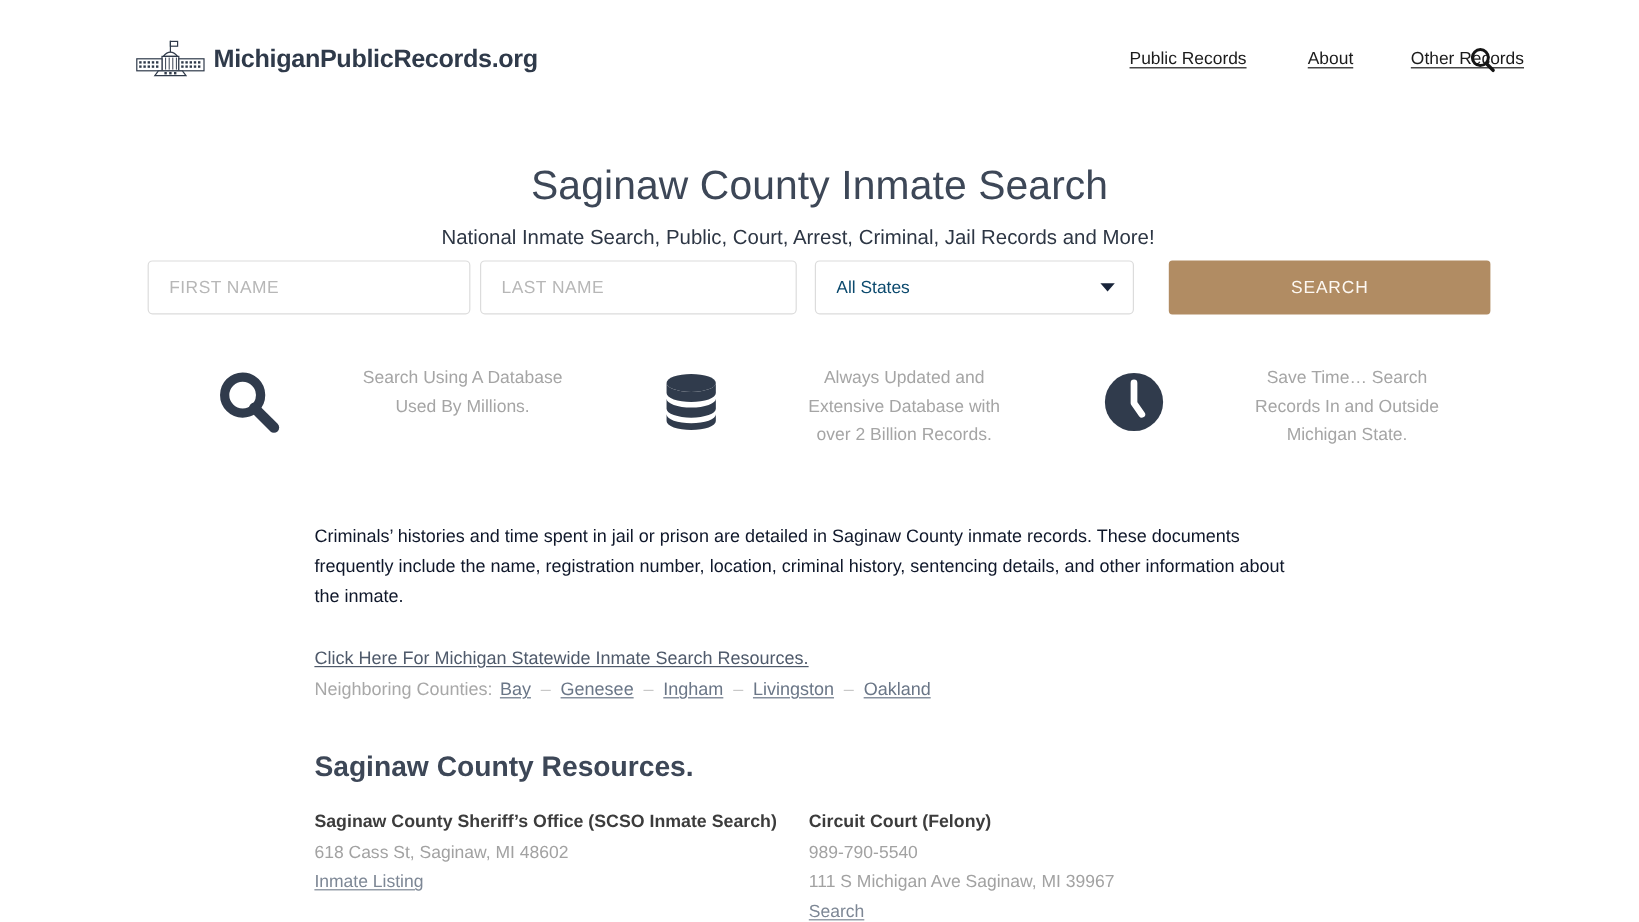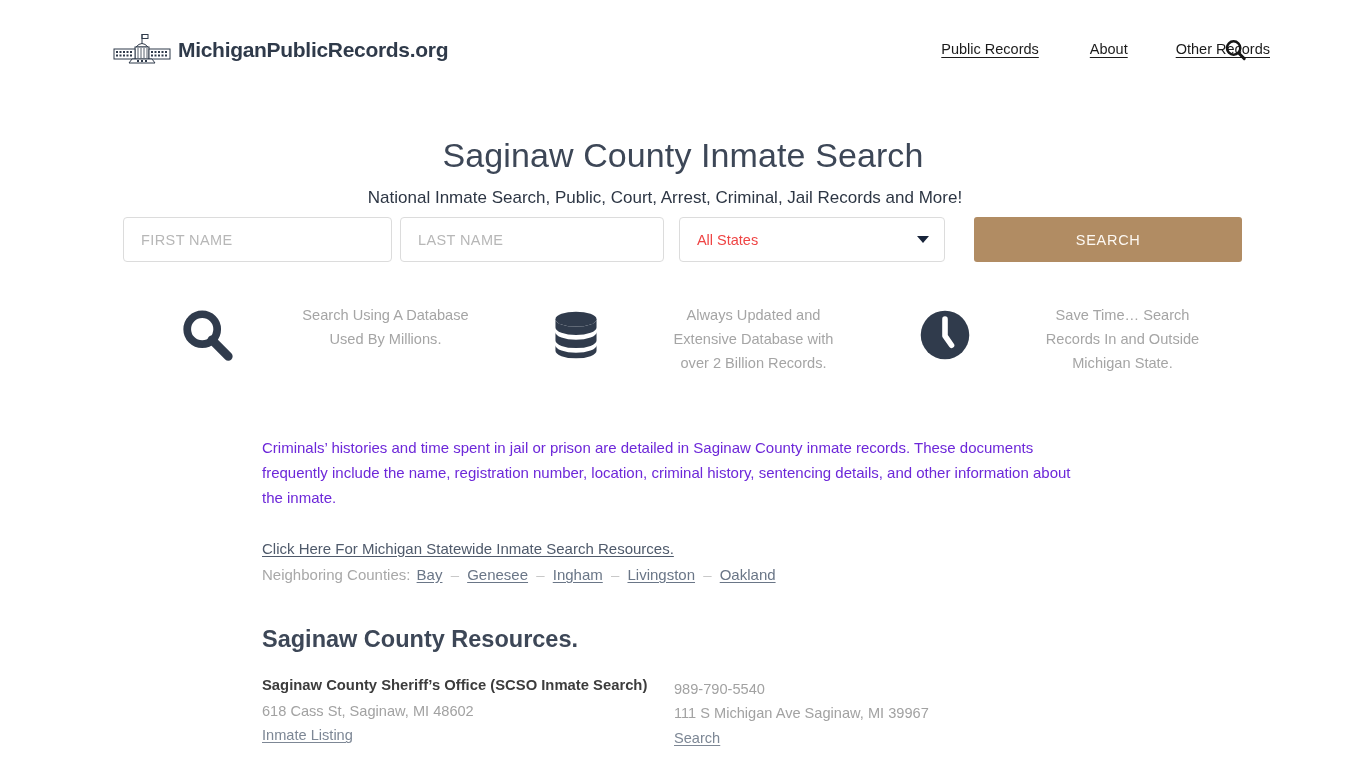--- a/index.html
+++ b/index.html
@@ -114,21 +114,21 @@
     margin-left: 15px;
     height: 45px;
   }
   .select-wrap select {
     width: 100%; height: 45px;
     border: 1px solid #dcdcdc;
     border-radius: 4px;
     background: #fff;
     padding: 0 30px 0 17px;
     font-size: 14.5px;
-    color: #ef4444;
+    color: #0c4a6e;
     font-family: "Liberation Sans", sans-serif;
     -webkit-appearance: none;
     appearance: none;
     outline: none;
   }
   .caret {
     position: absolute;
     right: 16px; top: 19px;
     width: 0; height: 0;
     border-left: 6px solid transparent;
@@ -176,21 +176,21 @@
 
   
   .content {
     position: absolute;
     top: 435px; left: 262px;
     width: 824px;
   }
   .para {
     font-size: 15px;
     line-height: 25px;
-    color: #6d28d9;
+    color: #0f172a;
     margin: 0;
     width: 822px;
   }
   .statewide-link {
     display: inline-block;
     margin-top: 30px;
     font-size: 15px;
     color: #4f5a6b;
     text-decoration: underline;
     text-underline-offset: 2px;
@@ -406,20 +406,21 @@
       <div class="res-col">
         <h3>Saginaw County Sheriff’s Office (SCSO Inmate Search)</h3>
         <div class="line">618 Cass St, Saginaw, MI 48602</div>
         <div class="line">
           <a href="#">Inmate Listing</a>
         </div>
 
       </div>
 
       <div class="res-col">
+        <h3>Circuit Court (Felony)</h3>
         <div class="line">989-790-5540</div>
         <div class="line">111 S Michigan Ave Saginaw, MI 39967</div>
         <div class="line">
           <a href="#">Search</a>
         </div>
 
       </div>
 
     </div>
   </div>

